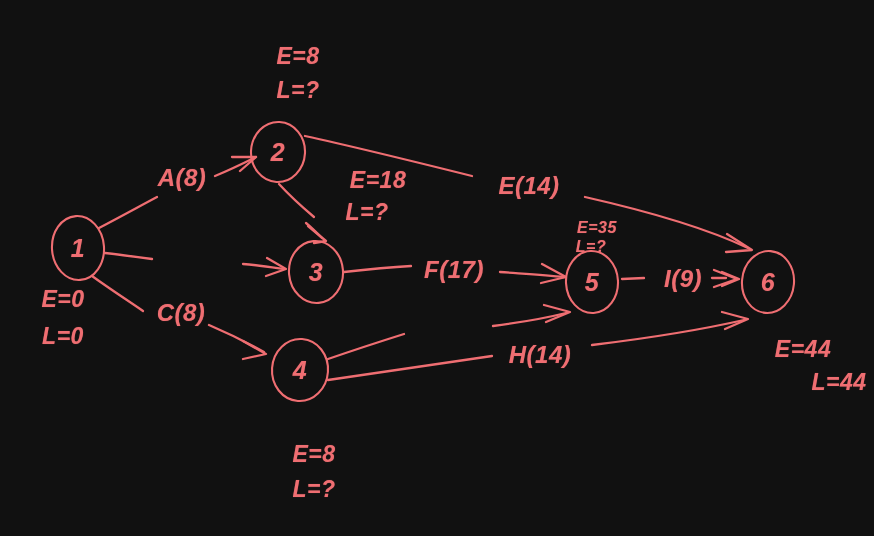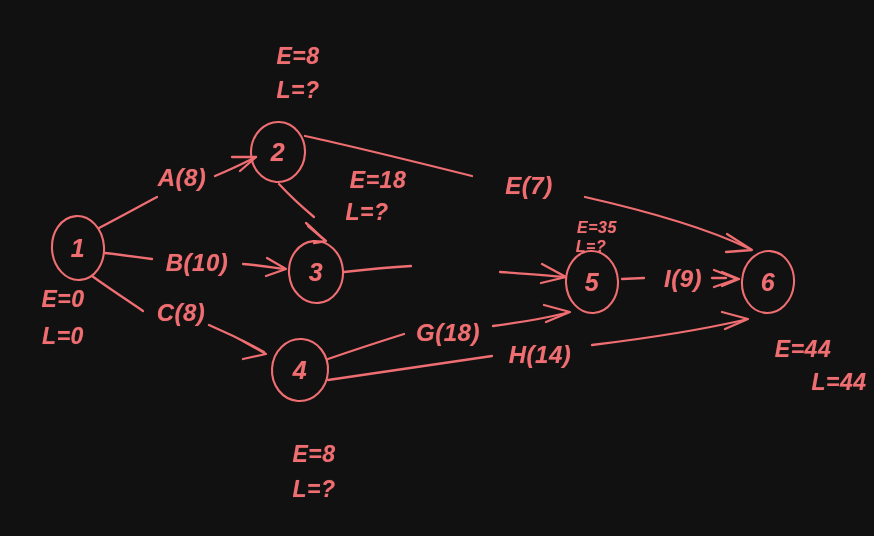--- a/index.html
+++ b/index.html
@@ -150,24 +150,23 @@
   </svg>
 
   <div class="hand-text node-label" style="left:78px;  top:248px;">1</div>
   <div class="hand-text node-label" style="left:278px; top:152px;">2</div>
   <div class="hand-text node-label" style="left:316px; top:272px;">3</div>
   <div class="hand-text node-label" style="left:300px; top:370px;">4</div>
   <div class="hand-text node-label" style="left:592px; top:282px;">5</div>
   <div class="hand-text node-label" style="left:768px; top:282px;">6</div>
 
   <div class="hand-text edge-label" style="left:182px; top:178px;">A(8)</div>
-  <div class="hand-text edge-label" style="left:197px; top:263px;">B(10)</div>
   <div class="hand-text edge-label" style="left:181px; top:313px;">C(8)</div>
-  <div class="hand-text edge-label" style="left:529px; top:186px;">E(7)</div>
-  <div class="hand-text edge-label" style="left:448px; top:333px;">G(18)</div>
+  <div class="hand-text edge-label" style="left:529px; top:186px;">E(14)</div>
+  <div class="hand-text edge-label" style="left:454px; top:270px;">F(17)</div>
   <div class="hand-text edge-label" style="left:540px; top:355px;">H(14)</div>
   <div class="hand-text edge-label" style="left:683px; top:279px;">I(9)</div>
 
   <div class="hand-text annot" style="left:298px; top:56px;">E=8</div>
   <div class="hand-text annot" style="left:298px; top:90px;">L=?</div>
 
   <div class="hand-text annot" style="left:378px; top:180px;">E=18</div>
   <div class="hand-text annot" style="left:367px; top:212px;">L=?</div>
 
   <div class="hand-text annot" style="left:63px;  top:299px;">E=0</div>

